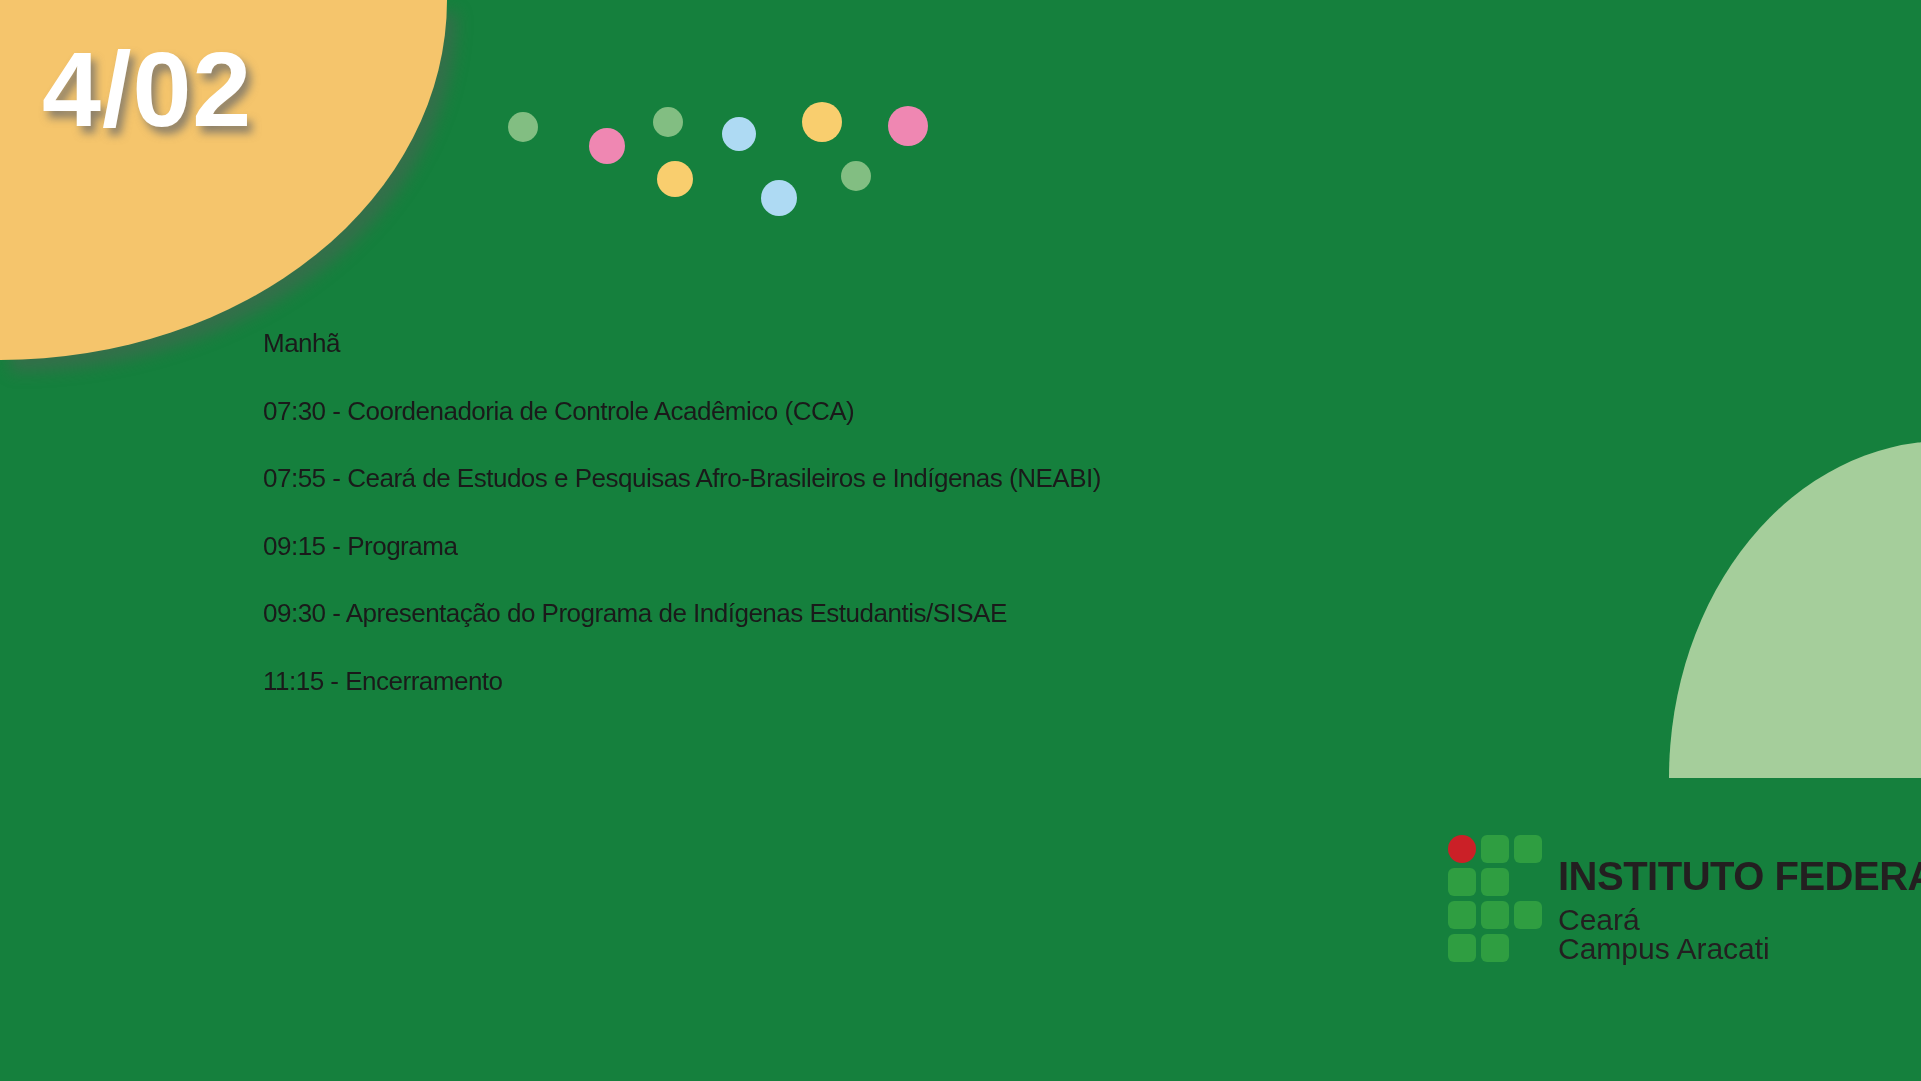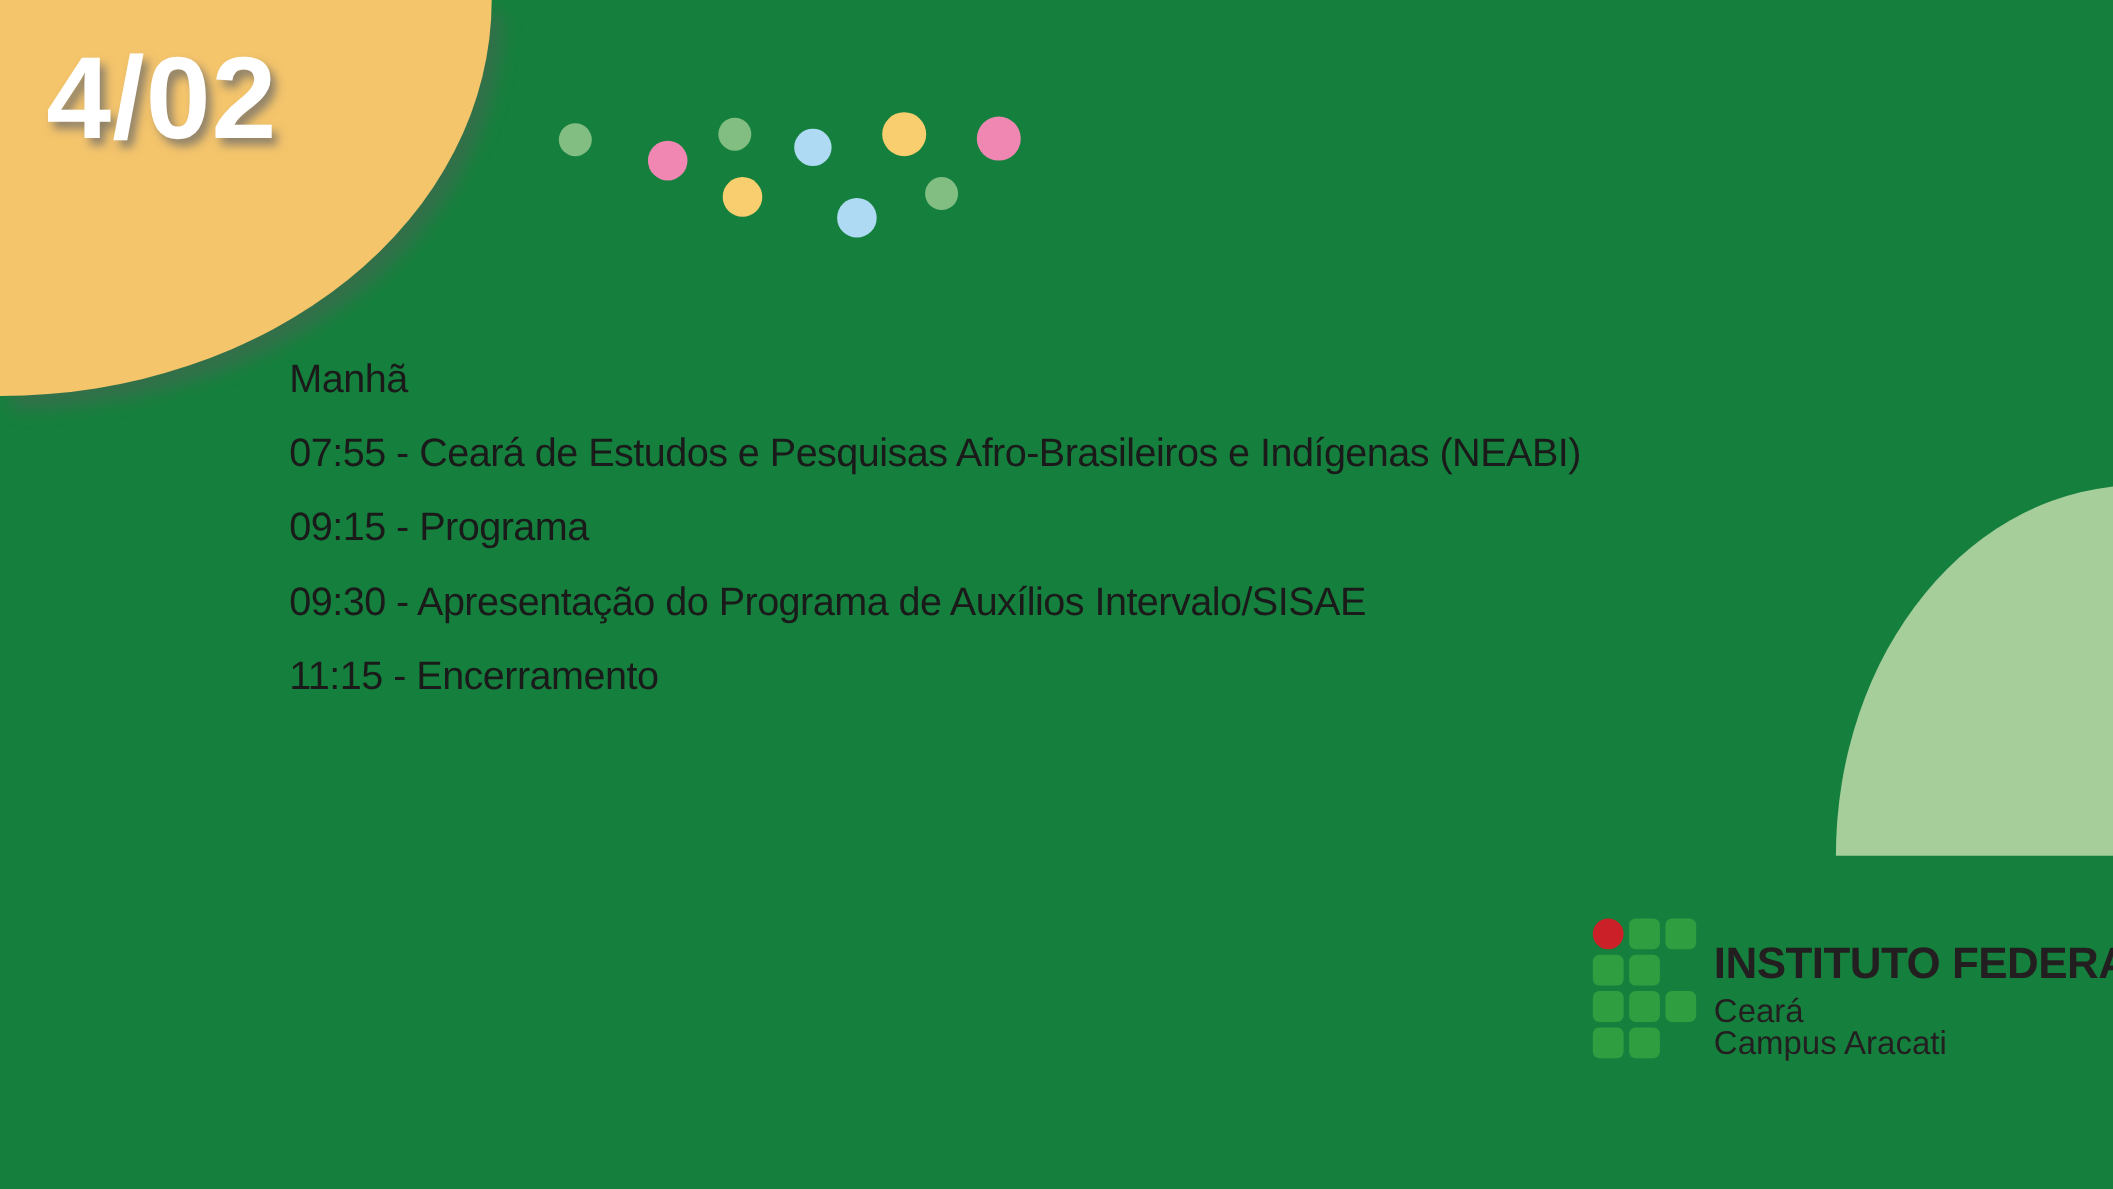--- a/index.html
+++ b/index.html
@@ -64,21 +64,21 @@
 
   .dots-layer .dot {
     position: absolute;
     border-radius: 50%;
   }
 
   .schedule {
     position: absolute;
     left: 263px;
     top: 310px;
-    font-size: 36px;
+    font-size: 26px;
     letter-spacing: -0.5px;
     line-height: 67.5px;
     color: var(--c-schedule-text, #1a1a1a);
     white-space: nowrap;
   }
 
   .logo {
     position: absolute;
     left: 1448px;
     top: 835px;
@@ -142,23 +142,24 @@
       <div class="dot" style="left: 761px; top: 180px; height: 36px; width: 36px; background: rgb(174, 218, 243);"></div>
       <div class="dot" style="left: 802px; top: 102px; height: 40px; width: 40px; background: rgb(249, 206, 110);"></div>
       <div class="dot" style="left: 841px; top: 161px; height: 30px; width: 30px; background: rgb(130, 190, 130);"></div>
       <div class="dot" style="left: 888px; top: 106px; height: 40px; width: 40px; background: rgb(239, 135, 178);"></div>
     </div>
 
   <div class="corner-green"></div>
 
   <div class="schedule">
     <div class="line">Manhã</div>
+    <div class="line"><span>07:30</span><span> - </span><span>Coordenadoria de Controle Acadêmico (CCA)</span></div>
     <div class="line"><span>07:55</span><span> - </span><span>Ceará de Estudos e Pesquisas Afro-Brasileiros e Indígenas (NEABI)</span></div>
     <div class="line"><span>09:15</span><span> - </span><span>Programa</span></div>
-    <div class="line"><span>09:30</span><span> - </span><span>Apresentação do Programa de Auxílios Intervalo/SISAE</span></div>
+    <div class="line"><span>09:30</span><span> - </span><span>Apresentação do Programa de Indígenas Estudantis/SISAE</span></div>
     <div class="line"><span>11:15</span><span> - </span><span>Encerramento</span></div>
   </div>
 
   <div class="logo">
     <div class="logo-grid">
         <div class="cell-red"></div>
         <div class="cell-green"></div>
         <div class="cell-green"></div>
         <div class="cell-green"></div>
         <div class="cell-green"></div>

